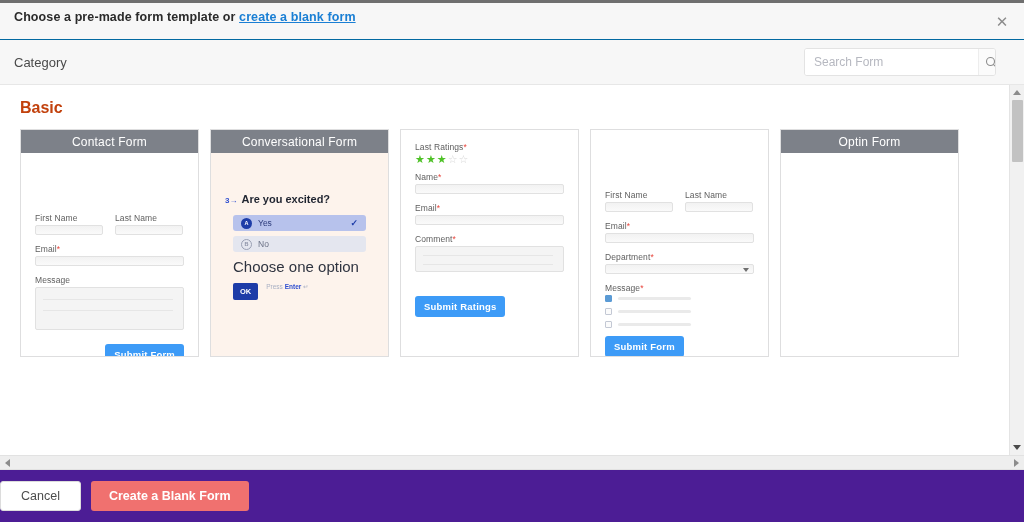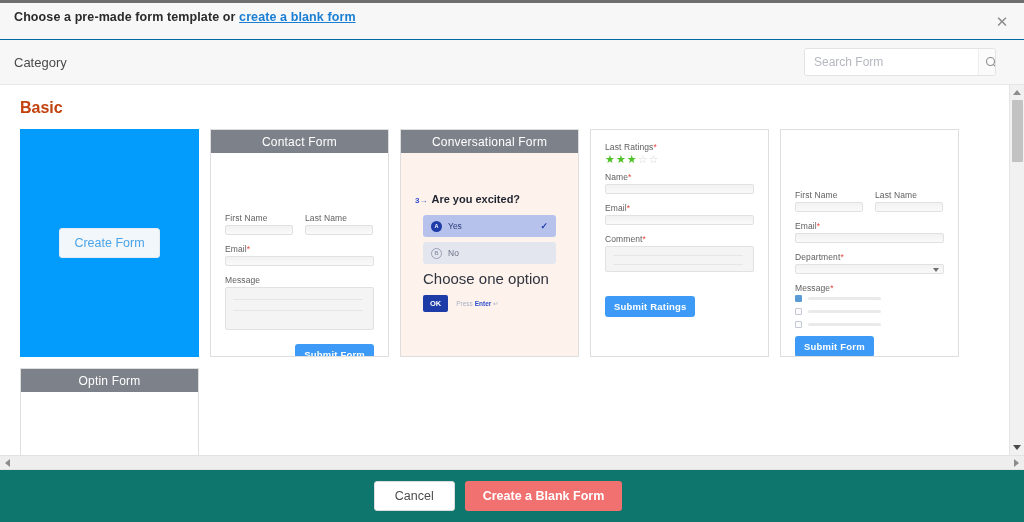--- a/index.html
+++ b/index.html
@@ -273,21 +273,21 @@
   .conv-q {
     display: flex;
     align-items: baseline;
     gap: 4px;
     margin-top: 28px;
     margin-bottom: 10px;
   }
   .conv-num { font-size: 8px; color: #2f4fd0; font-weight: bold; }
   .conv-qtext { font-size: 11px; color: #1f2430; font-weight: bold; }
   .opt {
-    height: 22px;
+    height: 16px;
     border-radius: 3px;
     display: flex;
     align-items: center;
     padding: 0 8px;
     margin: 0 8px 5px 8px;
     font-size: 8.5px;
     position: relative;
     cursor: pointer;
   }
   .opt.sel { background: #b7c2ec; color: #2b3a7a; }
@@ -309,21 +309,20 @@
     font-size: 9px;
     font-weight: bold;
   }
   .conv-hint {
     font-size: 15px;
     color: #2f3440;
     margin: 6px 0 8px 8px;
   }
   .conv-actions {
     display: flex;
-    align-items: center;
     gap: 8px;
     margin-left: 8px;
   }
   .ok-btn {
     background: #1d3ca8;
     color: #ffffff;
     border: none;
     border-radius: 2px;
     font-size: 7.5px;
     font-weight: bold;
@@ -415,24 +414,24 @@
     display: flex; align-items: center; justify-content: center;
     flex: none;
     cursor: pointer;
   }
   .hs-track { flex: 1; height: 100%; }
 
   
   .footer {
     flex: none;
     height: 52px;
-    background: #0f766e;
-    display: flex;
-    align-items: center;
-    justify-content: center;
+    background: #4c1d95;
+    display: flex;
+    align-items: center;
+    justify-content: flex-start;
     padding: 0 28px 0 0;
     gap: 10px;
   }
   .btn-cancel {
     background: #ffffff;
     border: 1px solid #dcdcdc;
     border-radius: 3px;
     color: #4d4d4d;
     font-size: 12.5px;
     padding: 7px 20px;
@@ -478,23 +477,20 @@
       </button>
     </div>
   </div>
 
   <div class="body-region">
     <div class="scroll-area">
       <div class="section-title">Basic</div>
 
       <div class="card-grid">
 
-        <div class="create-tile">
-          <button class="create-tile-btn">Create Form</button>
-        </div>
 
         <div class="card">
           <div class="card-head">Contact Form</div>
           <div class="card-body">
             <div class="row2">
               <div>
                 <span class="fl">First Name</span>
                 <div class="fi half"></div>
               </div>
               <div>

